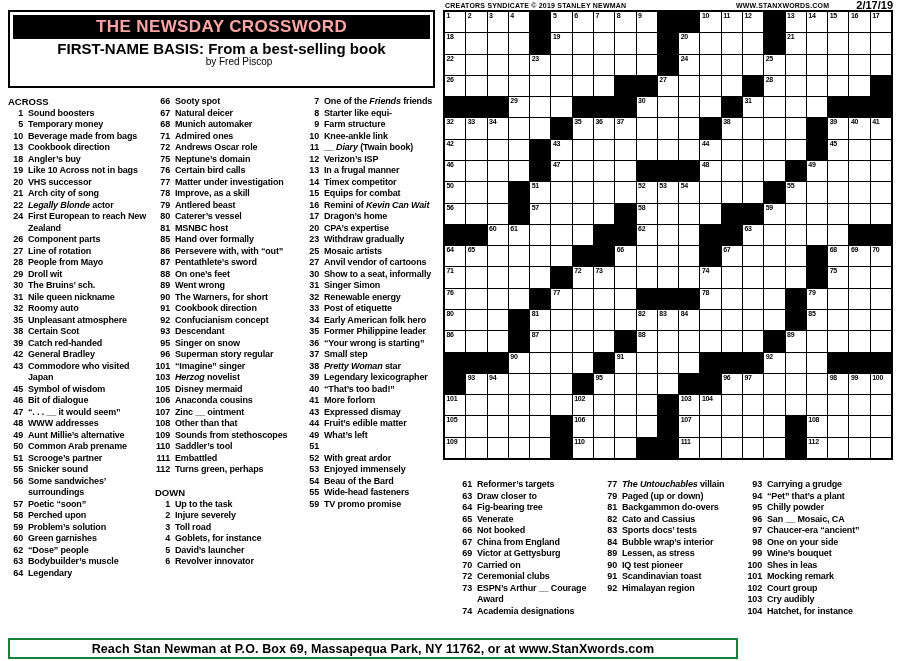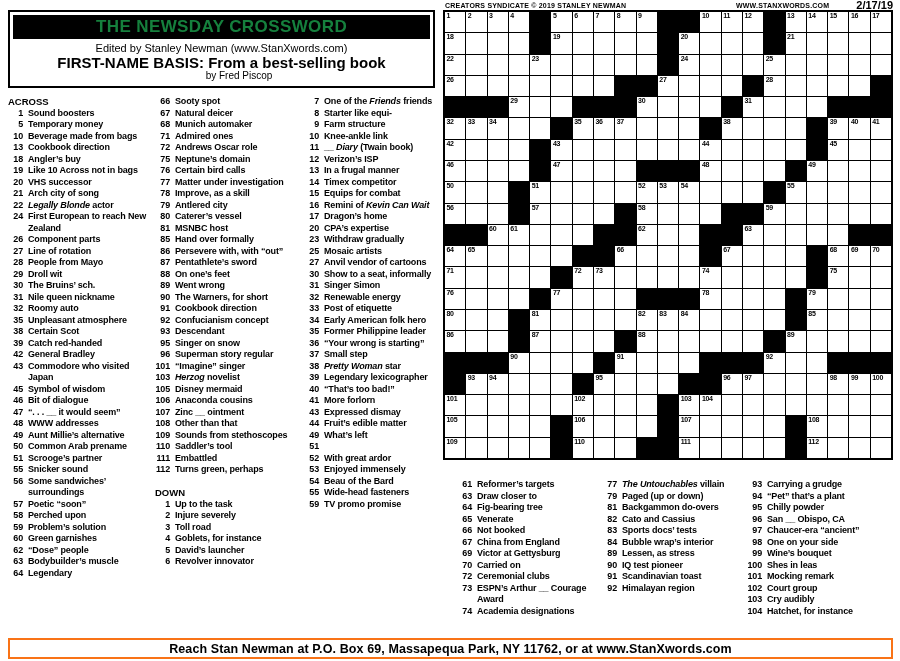--- a/index.html
+++ b/index.html
@@ -7,21 +7,21 @@
     width:900px;height:661px;position:relative;background:#fff;color:#000;
     font-family:"Liberation Sans", sans-serif;overflow:hidden;
   }
   
   .copyline{position:absolute;top:0;left:443px;width:450px;height:11px;}
   .copy-left{position:absolute;left:2px;top:2px;font-size:7px;font-weight:bold;letter-spacing:.2px;white-space:nowrap;}
   .copy-mid{position:absolute;left:293px;top:2px;font-size:7px;font-weight:bold;letter-spacing:.2px;white-space:nowrap;}
   .copy-date{position:absolute;right:0;top:-1px;font-size:11px;font-weight:bold;white-space:nowrap;}
   
   .header-box{position:absolute;left:8px;top:10px;width:427px;height:78px;border:2px solid #000;box-sizing:border-box;text-align:center;}
-  .title-bar{margin:3px;height:24px;background:#000;color:#15803d;font-size:17px;font-weight:bold;letter-spacing:.4px;line-height:24px;}
+  .title-bar{margin:3px;height:24px;background:#000;color:#fca5a5;font-size:17px;font-weight:bold;letter-spacing:.4px;line-height:24px;}
   .edited-line{font-size:11px;margin-top:3px;line-height:13px;}
   .puzzle-title{font-size:15px;font-weight:bold;margin-top:1px;line-height:13px;}
   .byline{font-size:10px;margin-top:1px;line-height:12px;margin-left:35px;}
   
   .clue-col{position:absolute;font-weight:bold;}
   .clue-hdr{font-size:9.5px;font-weight:bold;line-height:11.5px;}
   .clue{display:flex;font-size:9px;line-height:11.5px;letter-spacing:-.15px;}
   .clue .num{flex:none;width:15px;text-align:right;padding-right:5px;}
   .clue .txt{flex:1;}
   .col-gap{height:11.5px;}
@@ -36,36 +36,35 @@
   .grid{
     position:absolute;left:443px;top:10px;width:450px;height:450px;box-sizing:border-box;
     border:2.5px solid #000;background:#000;
     display:grid;grid-template-columns:repeat(21,1fr);grid-template-rows:repeat(21,1fr);gap:1px;
   }
   .cell{background:#fff;position:relative;}
   .cell.black{background:#000;}
   .cell .n{position:absolute;top:0;left:1.5px;font-size:7px;font-weight:bold;line-height:8px;letter-spacing:-.3px;}
   
   .footer{
-    position:absolute;left:8px;top:638px;width:885px;height:21px;border:2px solid #f97316;box-sizing:border-box;
+    position:absolute;left:8px;top:638px;width:730px;height:21px;border:2px solid #15803d;box-sizing:border-box;
     display:flex;align-items:center;justify-content:center;font-size:12.5px;font-weight:bold;letter-spacing:.1px;
   }
 </style>
 </head>
 <body>
 
 <div class="copyline">
   <span class="copy-left">CREATORS SYNDICATE © 2019 STANLEY NEWMAN</span>
   <span class="copy-mid">WWW.STANXWORDS.COM</span>
   <span class="copy-date">2/17/19</span>
 </div>
 
 <div class="header-box">
   <div class="title-bar">THE NEWSDAY CROSSWORD</div>
-  <div class="edited-line">Edited by Stanley Newman (www.StanXwords.com)</div>
   <div class="puzzle-title">FIRST-NAME BASIS: From a best-selling book</div>
   <div class="byline">by Fred Piscop</div>
 </div>
 
 <div class="clue-col" id="clues-col-1">
     <div class="clue-hdr">ACROSS</div>
     <div class="clue">
       <span class="num">1</span>
       <span class="txt">Sound boosters</span>
     </div>
@@ -250,21 +249,21 @@
     <div class="clue">
       <span class="num">77</span>
       <span class="txt">Matter under investigation</span>
     </div>
     <div class="clue">
       <span class="num">78</span>
       <span class="txt">Improve, as a skill</span>
     </div>
     <div class="clue">
       <span class="num">79</span>
-      <span class="txt">Antlered city</span>
+      <span class="txt">Antlered beast</span>
     </div>
     <div class="clue">
       <span class="num">80</span>
       <span class="txt">Caterer’s vessel</span>
     </div>
     <div class="clue">
       <span class="num">81</span>
       <span class="txt">MSNBC host</span>
     </div>
     <div class="clue">
@@ -1288,21 +1287,21 @@
     <div class="clue">
       <span class="num">94</span>
       <span class="txt">“Pet” that’s a plant</span>
     </div>
     <div class="clue">
       <span class="num">95</span>
       <span class="txt">Chilly powder</span>
     </div>
     <div class="clue">
       <span class="num">96</span>
-      <span class="txt">San __ Obispo, CA</span>
+      <span class="txt">San __ Mosaic, CA</span>
     </div>
     <div class="clue">
       <span class="num">97</span>
       <span class="txt">Chaucer-era “ancient”</span>
     </div>
     <div class="clue">
       <span class="num">98</span>
       <span class="txt">One on your side</span>
     </div>
     <div class="clue">

